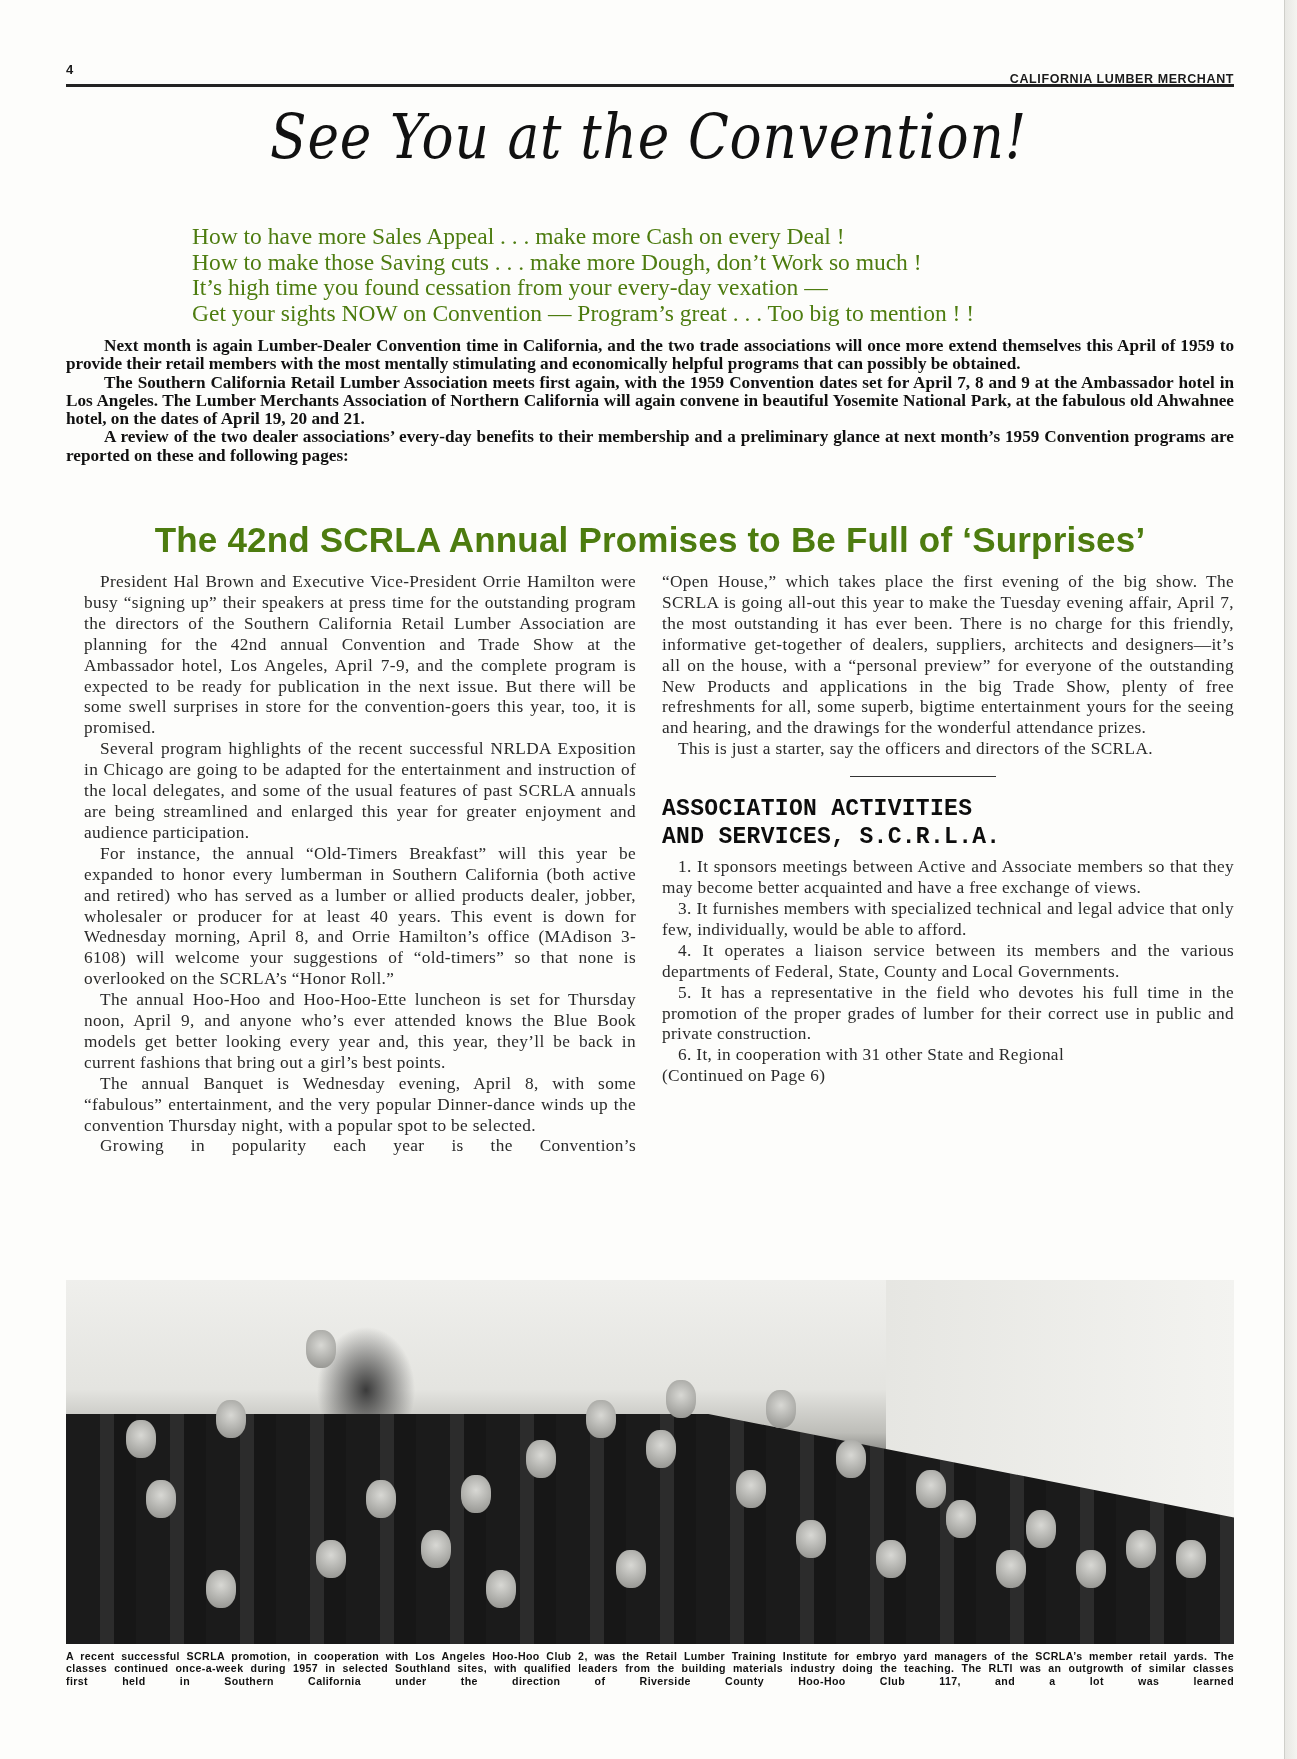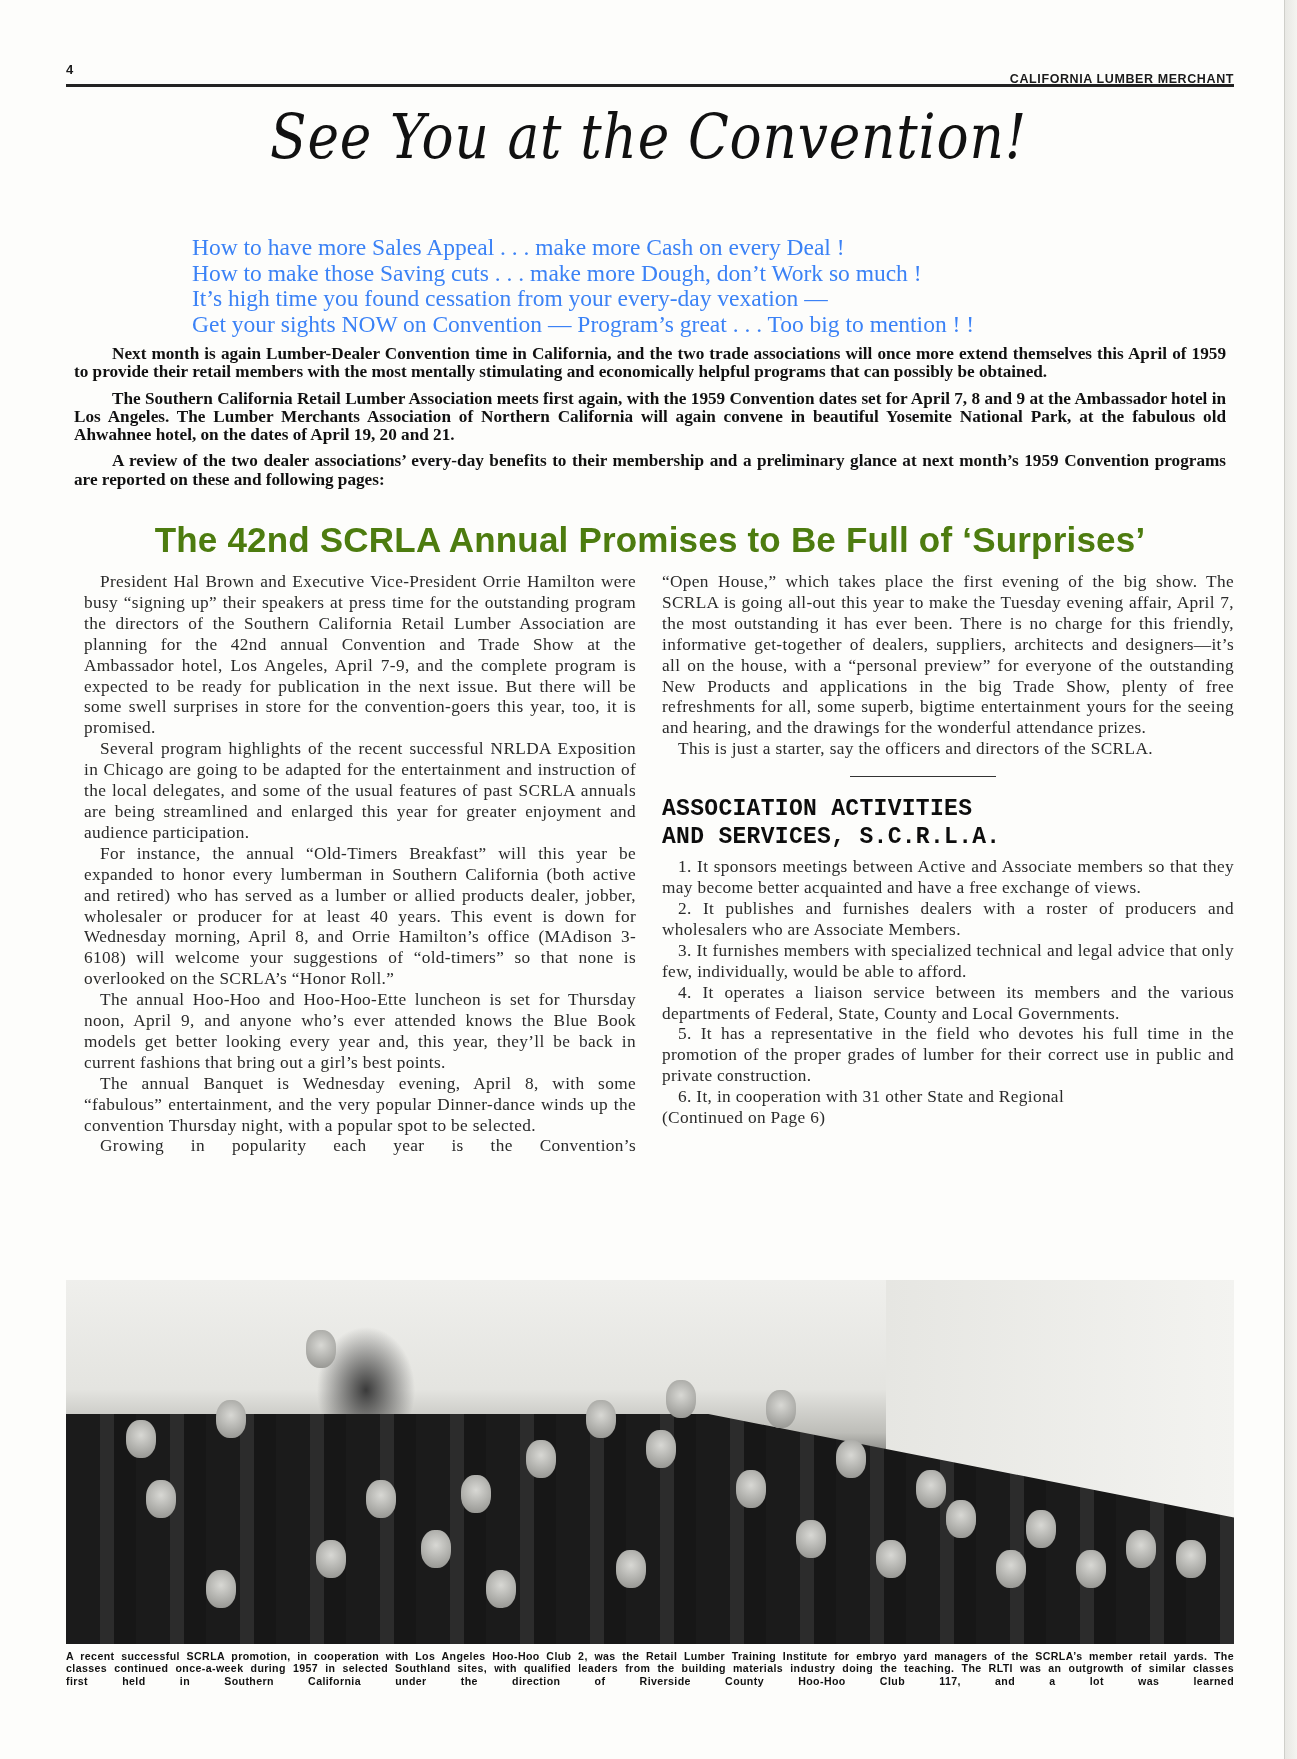--- a/index.html
+++ b/index.html
@@ -30,30 +30,29 @@
   }
   .script-title {
     position: absolute; left: 0; top: 100px; width: 1297px; text-align: center;
     font-family: "DejaVu Serif", serif; font-style: italic; font-weight: normal;
     font-size: 62px; letter-spacing: 1px; transform: scaleX(0.86); transform-origin: center;
     color: #111;
   }
   .verse {
     position: absolute; left: 192px; top: 224px; width: 900px;
     font-family: "Liberation Serif", serif; font-size: 23.5px; line-height: 25.5px;
-    color: #3b82f6;
-    margin-top: 11px;
+    color: #4d7c0f;
   }
   .verse div { white-space: nowrap; }
   .intro {
     position: absolute; left: 66px; top: 337px; width: 1168px;
     font-family: "Liberation Serif", serif; font-weight: bold; font-size: 17.2px; line-height: 18.3px;
     text-align: justify; color: #111;
   }
-  .intro p { margin: 8px; text-indent: 38px; }
+  .intro p { margin: 0; text-indent: 38px; }
   .headline {
     position: absolute; left: 66px; top: 520px; width: 1168px; text-align: center;
     font-family: "Liberation Sans", sans-serif; font-weight: bold; font-size: 35px;
     letter-spacing: 0.2px; color: #4d7c0f;
   }
   .col {
     position: absolute; top: 572px;
     font-family: "Liberation Serif", serif; font-size: 17.3px; line-height: 20.9px;
     text-align: justify; color: #2a2a2a; letter-spacing: 0.35px;
   }
@@ -133,21 +132,20 @@
 
 <div class="col col-right">
   <p style="text-indent:0">“Open House,” which takes place the first evening of the big show. The SCRLA is going all-out this year to make the Tuesday evening affair, April 7, the most outstanding it has ever been. There is no charge for this friendly, informative get-together of dealers, suppliers, architects and designers—it’s all on the house, with a “personal preview” for everyone of the outstanding New Products and applications in the big Trade Show, plenty of free refreshments for all, some superb, bigtime entertainment yours for the seeing and hearing, and the drawings for the wonderful attendance prizes.</p>
   <p>This is just a starter, say the officers and directors of the SCRLA.</p>
   <div class="sep-rule"></div>
   <div class="sub-head">
     <div>ASSOCIATION ACTIVITIES</div>
     <div>AND SERVICES, S.C.R.L.A.</div>
   </div>
   <p>1. It sponsors meetings between Active and Associate members so that they may become better acquainted and have a free exchange of views.</p>
-  <p>2. It publishes and furnishes dealers with a roster of producers and wholesalers who are Associate Members.</p>
   <p>3. It furnishes members with specialized technical and legal advice that only few, individually, would be able to afford.</p>
   <p>4. It operates a liaison service between its members and the various departments of Federal, State, County and Local Governments.</p>
   <p>5. It has a representative in the field who devotes his full time in the promotion of the proper grades of lumber for their correct use in public and private construction.</p>
   <p>6. It, in cooperation with 31 other State and Regional</p>
   <p class="continued">(Continued on Page 6)</p>
 </div>
 
 <div class="photo">
   <div class="wall-shadow"></div>
   <div class="audience"></div>

